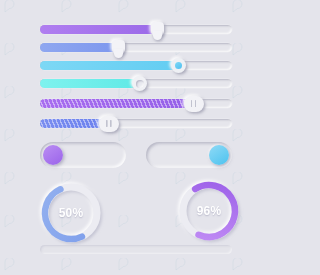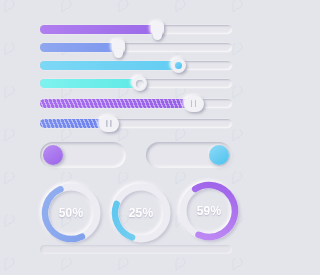--- a/index.html
+++ b/index.html
@@ -312,51 +312,34 @@
           <feDropShadow dx="1.6" dy="1.6" stdDeviation="1.6" flood-color="#9a9ab5" flood-opacity="0.55"></feDropShadow>
           <feDropShadow dx="-1.4" dy="-1.4" stdDeviation="1.4" flood-color="#ffffff" flood-opacity="0.92"></feDropShadow>
         </filter>
       </defs>
       <circle cx="33" cy="33" r="26" fill="none" stroke="#ececf2" stroke-width="7" filter="url(#sh1)"></circle>
       <circle cx="33" cy="33" r="26" fill="none" stroke="url(#g-ring1)" stroke-width="6.4" stroke-linecap="round" stroke-dasharray="81.7 163.4" transform="rotate(65 33 33)"></circle>
     </svg>
     <div class="pct">50%</div>
   </div>
 
-  <div class="ring" style="left:108px;top:180px">
-    <svg width="66" height="66" viewBox="0 0 66 66" xmlns="http://www.w3.org/2000/svg">
-      <defs>
-        <linearGradient id="g-ring2" x1="0" y1="0" x2="0" y2="1">
-          <stop offset="0%" stop-color="#7fd2f2"></stop>
-          <stop offset="100%" stop-color="#62c8ef"></stop>
-        </linearGradient>
-        <filter id="sh2" x="-50%" y="-50%" width="200%" height="200%">
-          <feDropShadow dx="1.6" dy="1.6" stdDeviation="1.6" flood-color="#9a9ab5" flood-opacity="0.55"></feDropShadow>
-          <feDropShadow dx="-1.4" dy="-1.4" stdDeviation="1.4" flood-color="#ffffff" flood-opacity="0.92"></feDropShadow>
-        </filter>
-      </defs>
-      <circle cx="33" cy="33" r="26" fill="none" stroke="#ececf2" stroke-width="7" filter="url(#sh2)"></circle>
-      <circle cx="33" cy="33" r="26" fill="none" stroke="url(#g-ring2)" stroke-width="6.4" stroke-linecap="round" stroke-dasharray="40.8 163.4" transform="rotate(110 33 33)"></circle>
-    </svg>
-    <div class="pct">25%</div>
-  </div>
 
   <div class="ring" style="left:176px;top:178px">
     <svg width="66" height="66" viewBox="0 0 66 66" xmlns="http://www.w3.org/2000/svg">
       <defs>
         <linearGradient id="g-ring3" x1="0" y1="0" x2="1" y2="1">
           <stop offset="0%" stop-color="#c28ef5"></stop>
           <stop offset="100%" stop-color="#9b5fe8"></stop>
         </linearGradient>
         <filter id="sh3" x="-50%" y="-50%" width="200%" height="200%">
           <feDropShadow dx="1.6" dy="1.6" stdDeviation="1.6" flood-color="#9a9ab5" flood-opacity="0.55"></feDropShadow>
           <feDropShadow dx="-1.4" dy="-1.4" stdDeviation="1.4" flood-color="#ffffff" flood-opacity="0.92"></feDropShadow>
         </filter>
       </defs>
       <circle cx="33" cy="33" r="26" fill="none" stroke="#ececf2" stroke-width="7" filter="url(#sh3)"></circle>
       <circle cx="33" cy="33" r="26" fill="none" stroke="url(#g-ring3)" stroke-width="6.6" stroke-linecap="round" stroke-dasharray="106.2 163.4" transform="rotate(-122 33 33)"></circle>
     </svg>
-    <div class="pct">59%</div>
+    <div class="pct">96%</div>
   </div>
 
   <div id="bottom-bar"></div>
 
 </div>
 
 </body></html>

